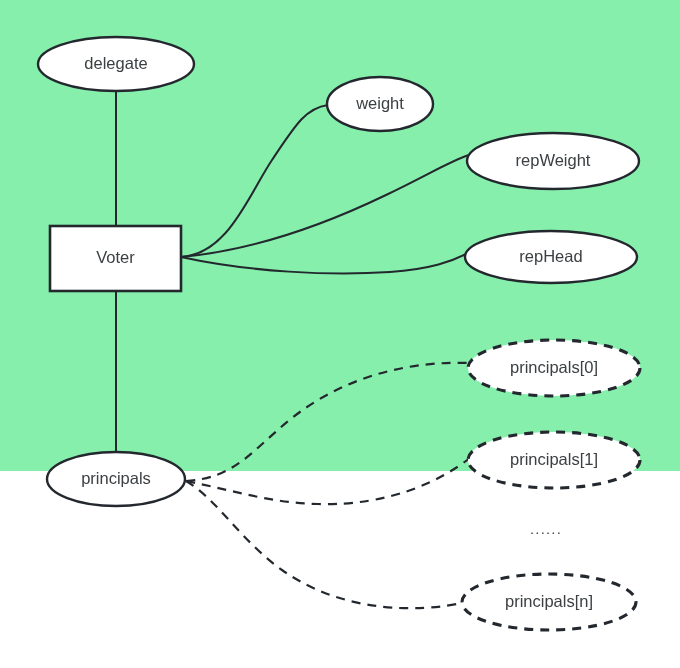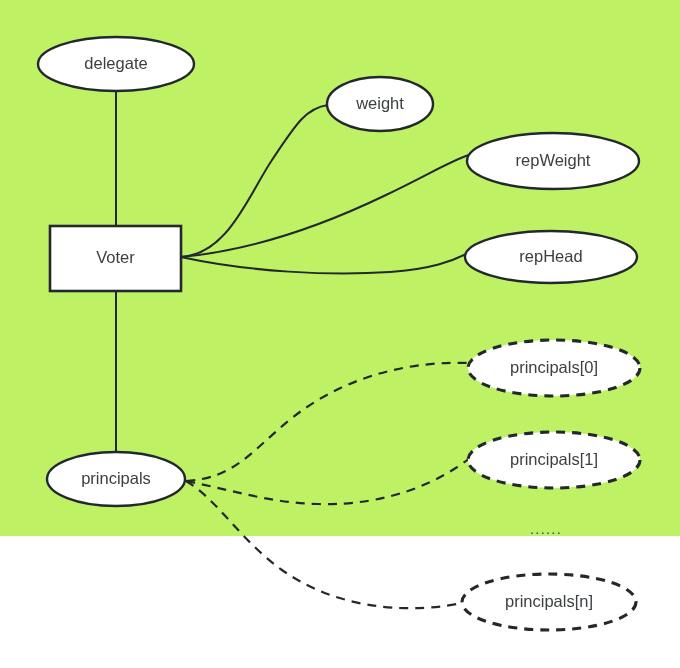--- a/index.html
+++ b/index.html
@@ -9,22 +9,22 @@
   }
   body {
     width: 680px;
     height: 668px;
     font-family: "Liberation Sans", sans-serif;
     overflow: hidden;
   }
   #diagram-root {
     position: relative;
     width: 680px;
-    height: 536px;
-    background: #bef264;
+    height: 471px;
+    background: #86efac;
   }
   svg.canvas {
     display: block;
     width: 680px;
     height: 668px;
   }
   .node-shape {
     fill: #ffffff;
     stroke: #23282e;
     stroke-width: 2.4;

